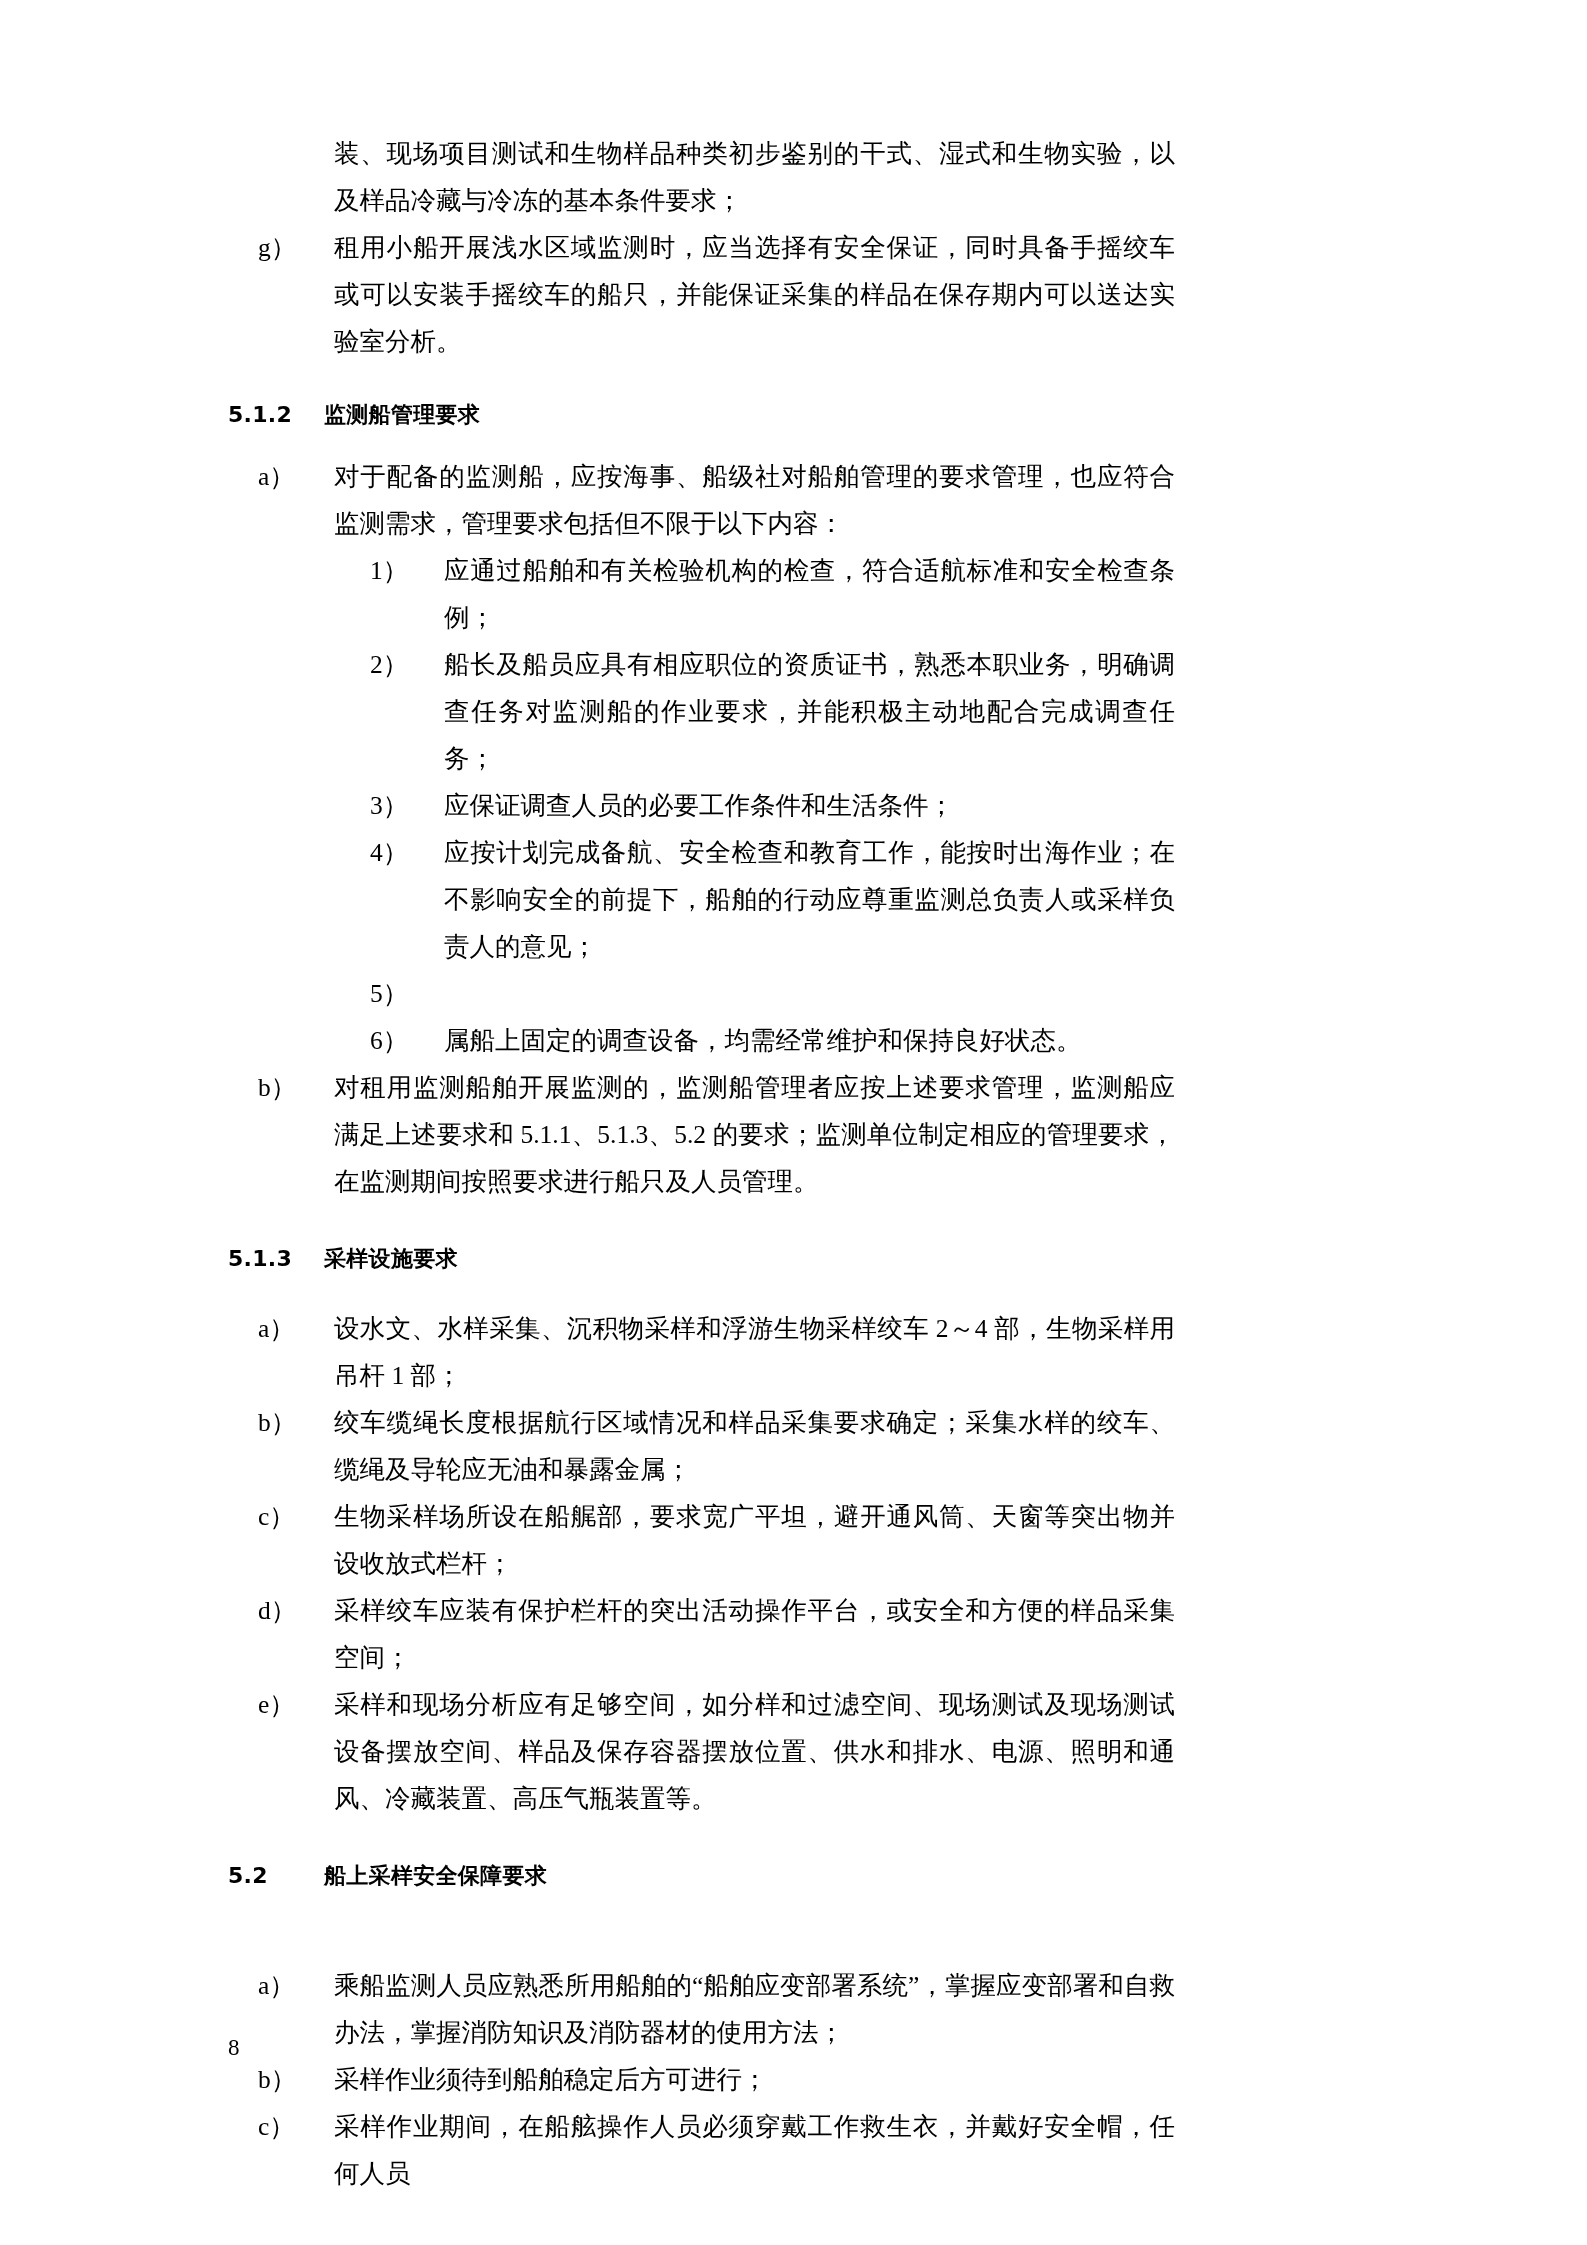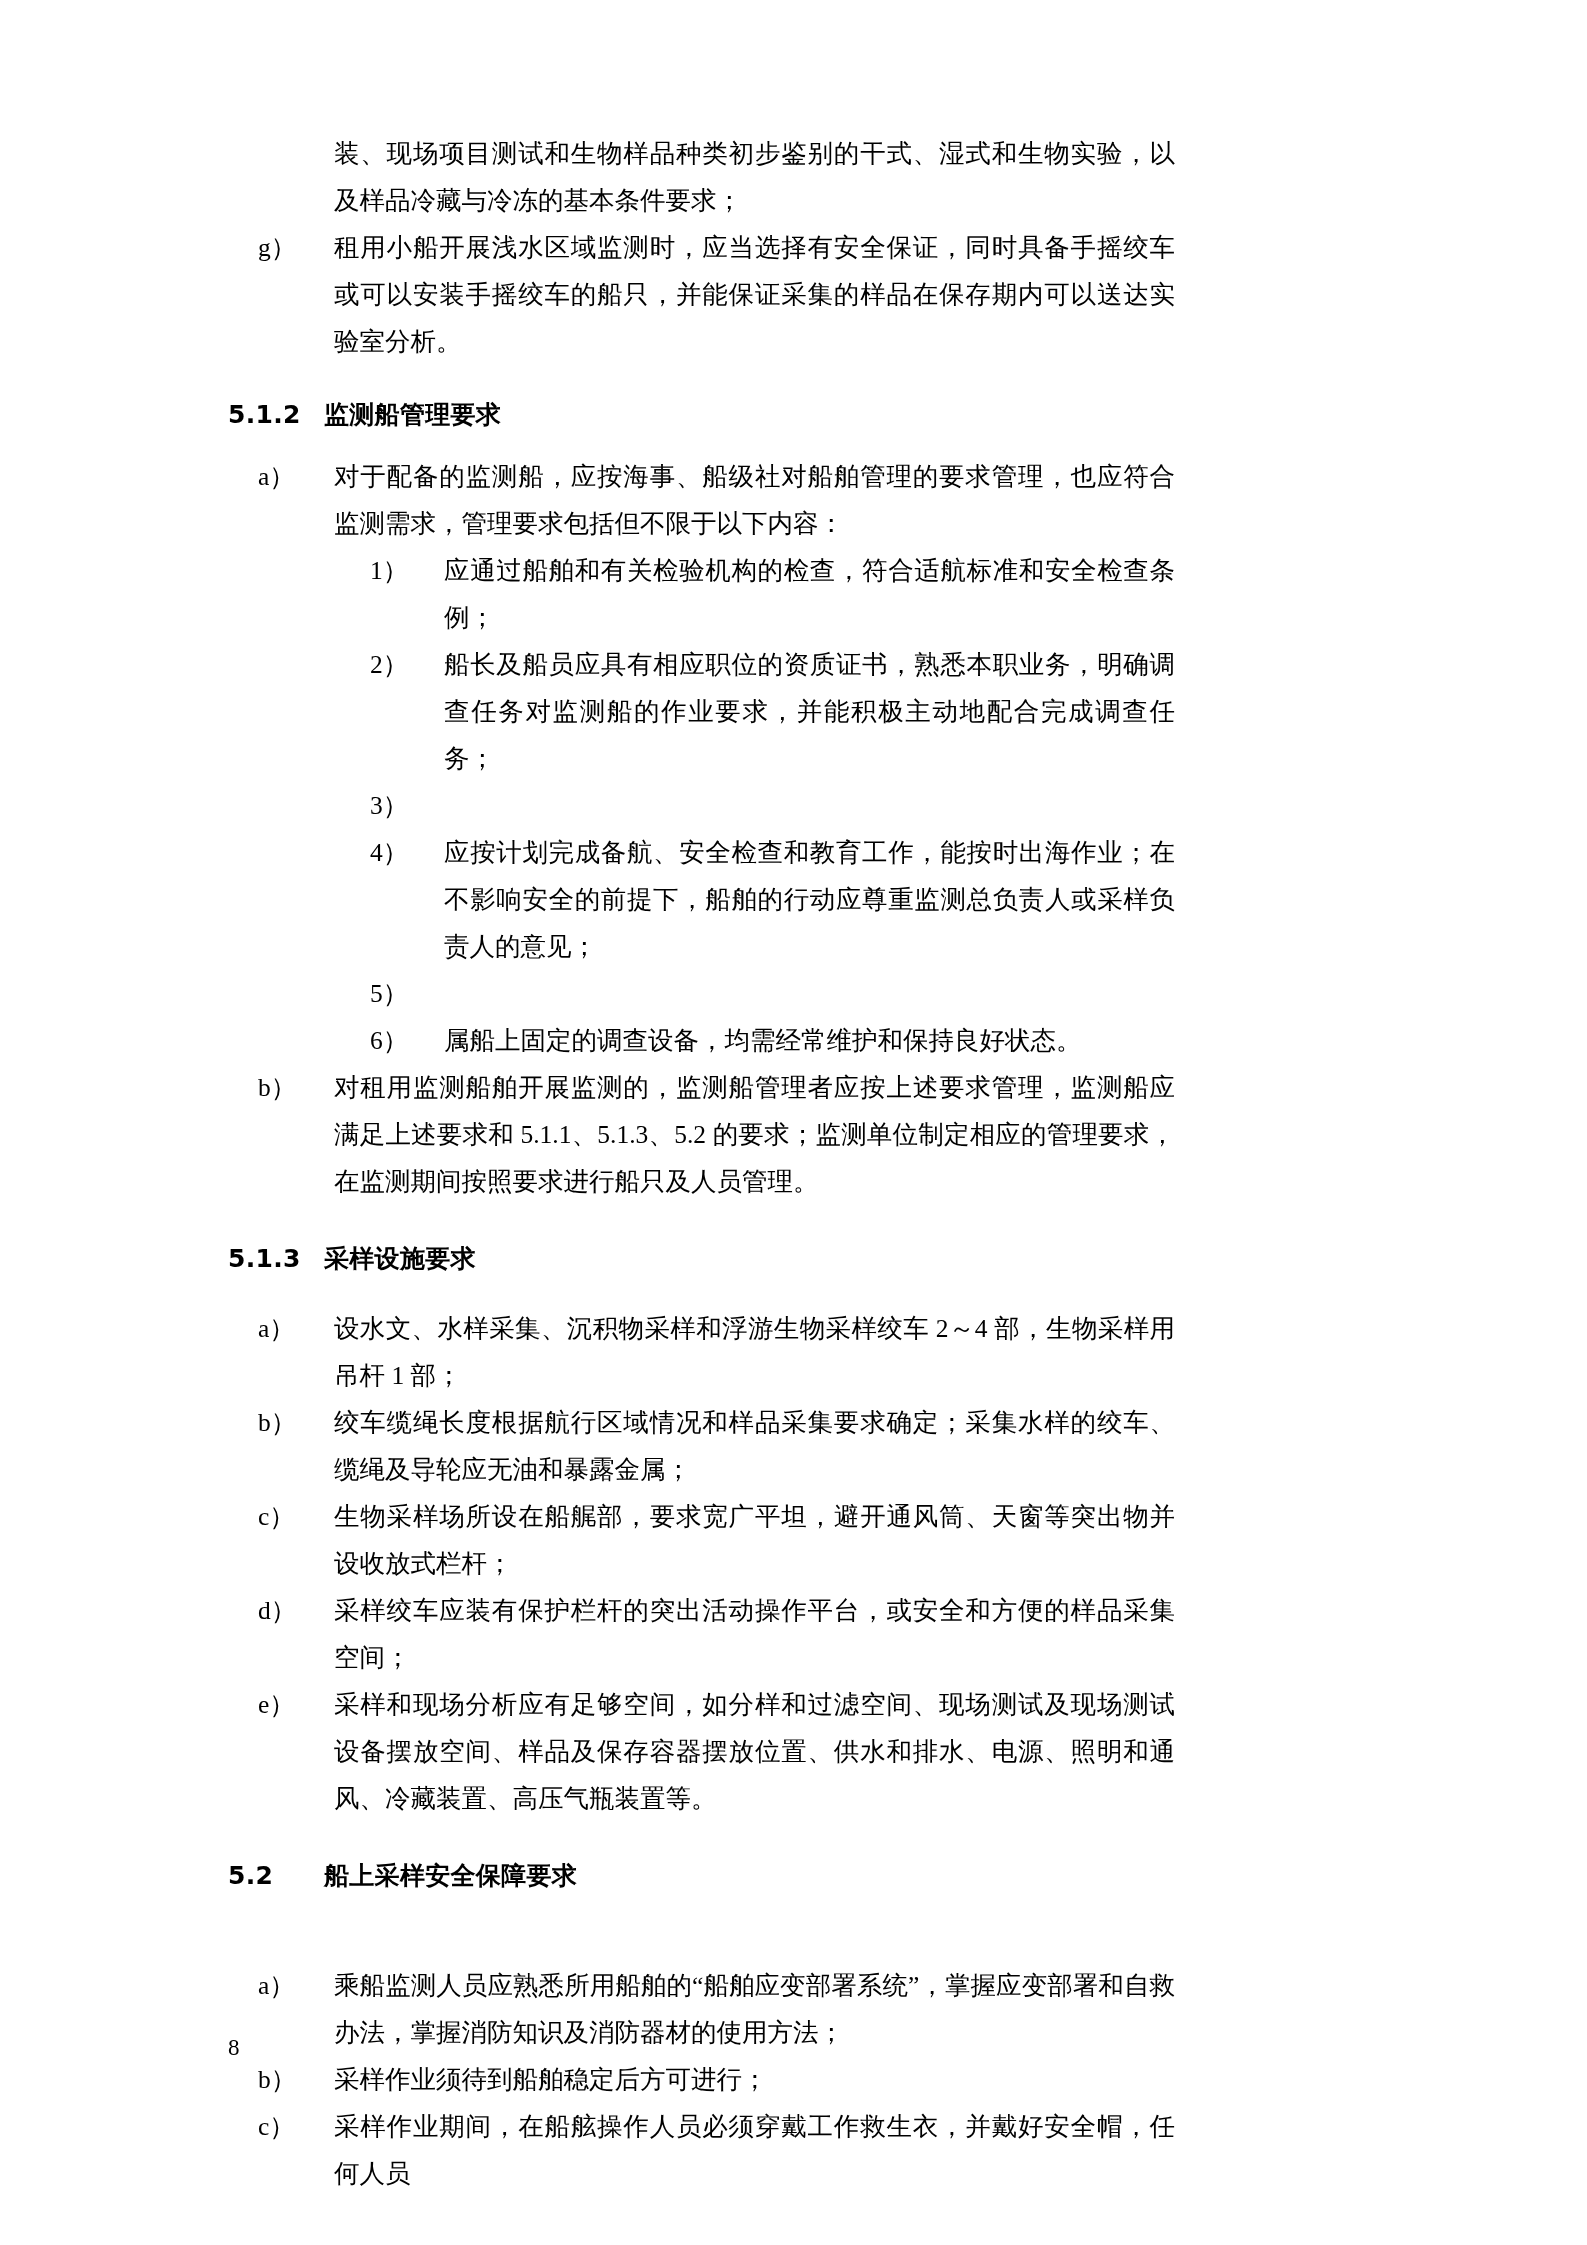--- a/index.html
+++ b/index.html
@@ -62,21 +62,21 @@
   .lvl2 {
     margin-left: 106px;
   }
   .lvl2 > .marker {
     width: 110px;
     padding-left: 36px;
     box-sizing: border-box;
   }
   h2.heading {
     font-family: "DejaVu Sans", "Liberation Sans", sans-serif;
-    font-size: 25px;
+    font-size: 22px;
     font-weight: bold;
     line-height: 40px;
     margin: 0;
     padding: 0;
     letter-spacing: 0.3px;
   }
   .h-num {
     display: inline-block;
     min-width: 96px;
   }
@@ -119,20 +119,21 @@
   <div class="li lvl2">
     <span class="marker">1）</span>
     <span class="txt">应通过船舶和有关检验机构的检查，符合适航标准和安全检查条例；</span>
   </div>
   <div class="li lvl2">
     <span class="marker">2）</span>
     <span class="txt">船长及船员应具有相应职位的资质证书，熟悉本职业务，明确调查任务对监测船的作业要求，并能积极主动地配合完成调查任务；</span>
   </div>
   <div class="li lvl2">
     <span class="marker">3）</span>
+    <span class="txt">应保证调查人员的必要工作条件和生活条件；</span>
   </div>
   <div class="li lvl2">
     <span class="marker">4）</span>
     <span class="txt">应按计划完成备航、安全检查和教育工作，能按时出海作业；在不影响安全的前提下，船舶的行动应尊重监测总负责人或采样负责人的意见；</span>
   </div>
   <div class="li lvl2">
     <span class="marker">5）</span>
   </div>
   <div class="li lvl2">
     <span class="marker">6）</span>

